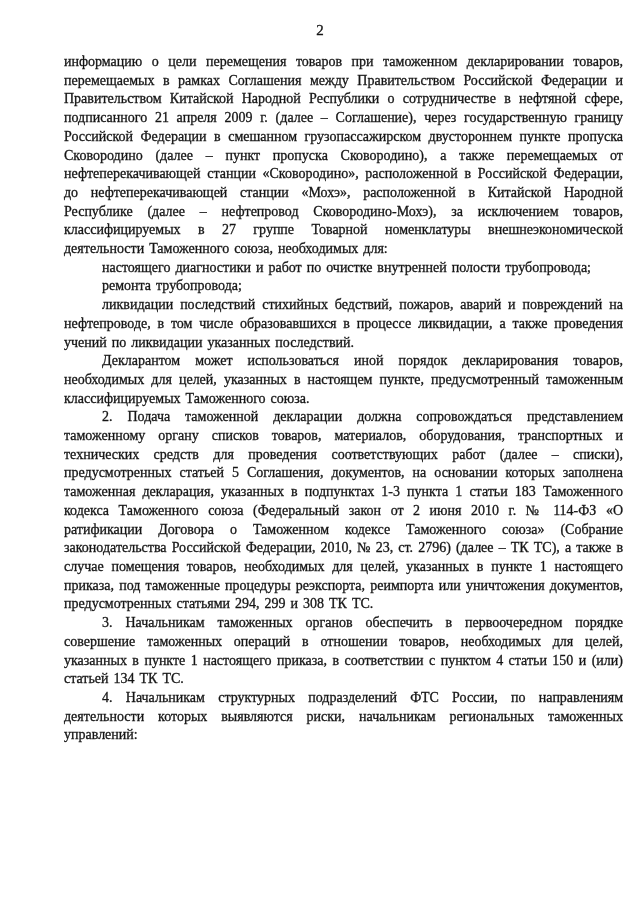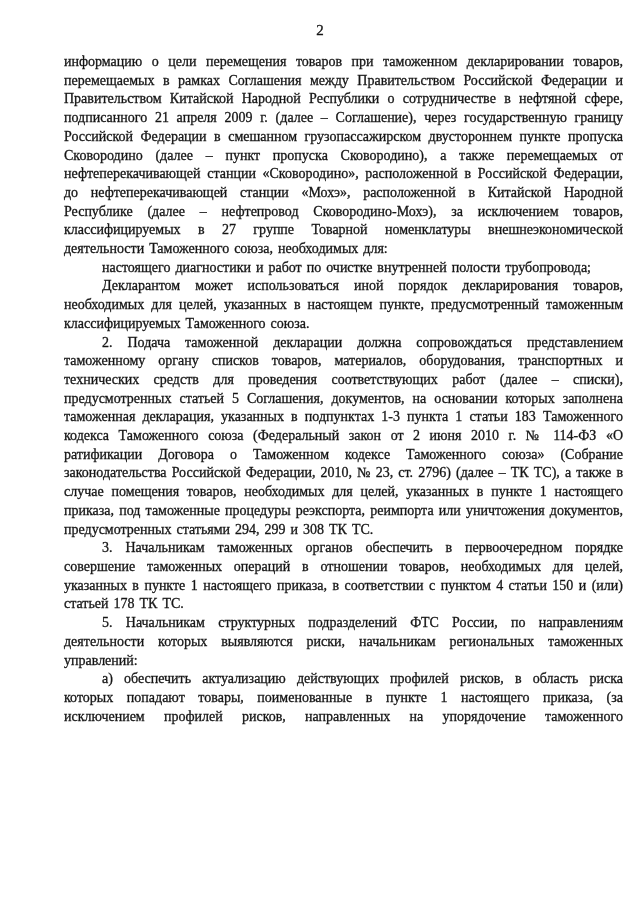--- a/index.html
+++ b/index.html
@@ -49,19 +49,20 @@
 </style>
 </head>
 <body>
 
 <div class="page">
   <div class="page-number">2</div>
 
   <div class="content">
     <p class="no-indent">информацию о цели перемещения товаров при таможенном декларировании товаров, перемещаемых в рамках Соглашения между Правительством Российской Федерации и Правительством Китайской Народной Республики о сотрудничестве в нефтяной сфере, подписанного 21 апреля 2009 г. (далее – Соглашение), через государственную границу Российской Федерации в смешанном грузопассажирском двустороннем пункте пропуска Сковородино (далее – пункт пропуска Сковородино), а также перемещаемых от нефтеперекачивающей станции «Сковородино», расположенной в Российской Федерации, до нефтеперекачивающей станции «Мохэ», расположенной в Китайской Народной Республике (далее – нефтепровод Сковородино-Мохэ), за исключением товаров, классифицируемых в 27 группе Товарной номенклатуры внешнеэкономической деятельности Таможенного союза, необходимых для:</p>
     <p>настоящего диагностики и работ по очистке внутренней полости трубопровода;</p>
+    <p>ремонта трубопровода;</p>
+    <p>ликвидации последствий стихийных бедствий, пожаров, аварий и повреждений на нефтепроводе, в том числе образовавшихся в процессе ликвидации, а также проведения учений по ликвидации указанных последствий.</p>
     <p>Декларантом может использоваться иной порядок декларирования товаров, необходимых для целей, указанных в настоящем пункте, предусмотренный таможенным классифицируемых Таможенного союза.</p>
     <p>2. Подача таможенной декларации должна сопровождаться представлением таможенному органу списков товаров, материалов, оборудования, транспортных и технических средств для проведения соответствующих работ (далее – списки), предусмотренных статьей 5 Соглашения, документов, на основании которых заполнена таможенная декларация, указанных в подпунктах 1-3 пункта 1 статьи 183 Таможенного кодекса Таможенного союза (Федеральный закон от 2 июня 2010 г. № 114-ФЗ «О ратификации Договора о Таможенном кодексе Таможенного союза» (Собрание законодательства Российской Федерации, 2010, № 23, ст. 2796) (далее – ТК ТС), а также в случае помещения товаров, необходимых для целей, указанных в пункте 1 настоящего приказа, под таможенные процедуры реэкспорта, реимпорта или уничтожения документов, предусмотренных статьями 294, 299 и 308 ТК ТС.</p>
-    <p>3. Начальникам таможенных органов обеспечить в первоочередном порядке совершение таможенных операций в отношении товаров, необходимых для целей, указанных в пункте 1 настоящего приказа, в соответствии с пунктом 4 статьи 150 и (или) статьей 178 ТК ТС.</p>
-    <p>5. Начальникам структурных подразделений ФТС России, по направлениям деятельности которых выявляются риски, начальникам региональных таможенных управлений:</p>
-    <p class="fill-last">а) обеспечить актуализацию действующих профилей рисков, в область риска которых попадают товары, поименованные в пункте 1 настоящего приказа, (за исключением профилей рисков, направленных на упорядочение таможенного</p>
+    <p>3. Начальникам таможенных органов обеспечить в первоочередном порядке совершение таможенных операций в отношении товаров, необходимых для целей, указанных в пункте 1 настоящего приказа, в соответствии с пунктом 4 статьи 150 и (или) статьей 134 ТК ТС.</p>
+    <p>4. Начальникам структурных подразделений ФТС России, по направлениям деятельности которых выявляются риски, начальникам региональных таможенных управлений:</p>
   </div>
 </div>
 
 </body></html>

